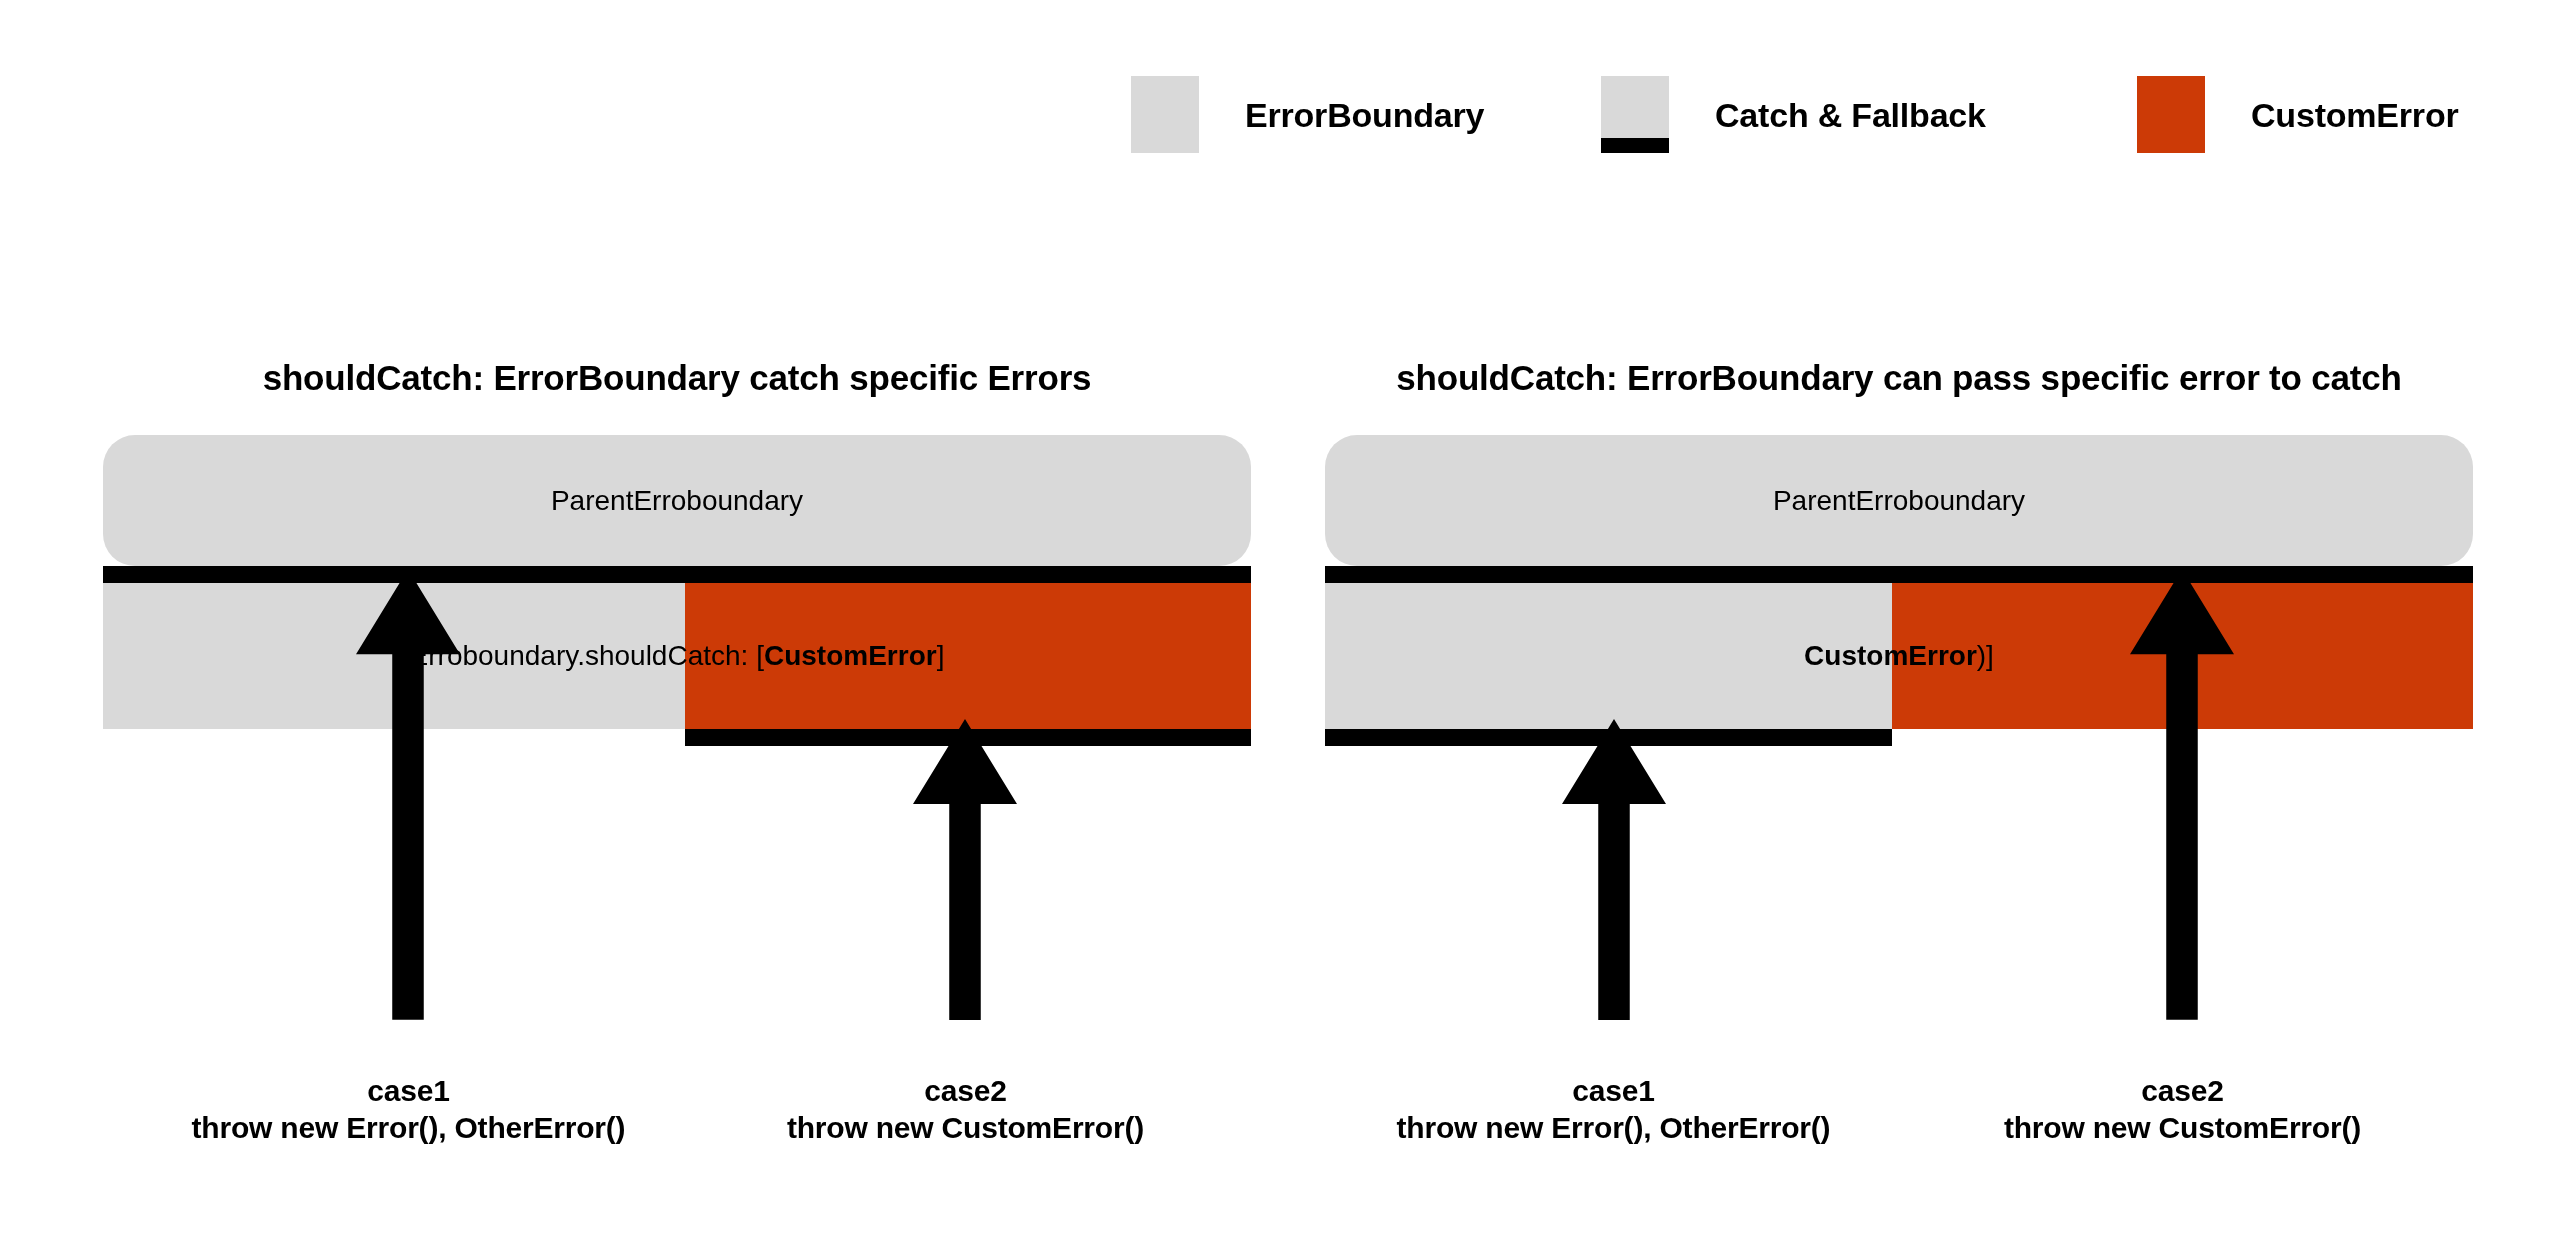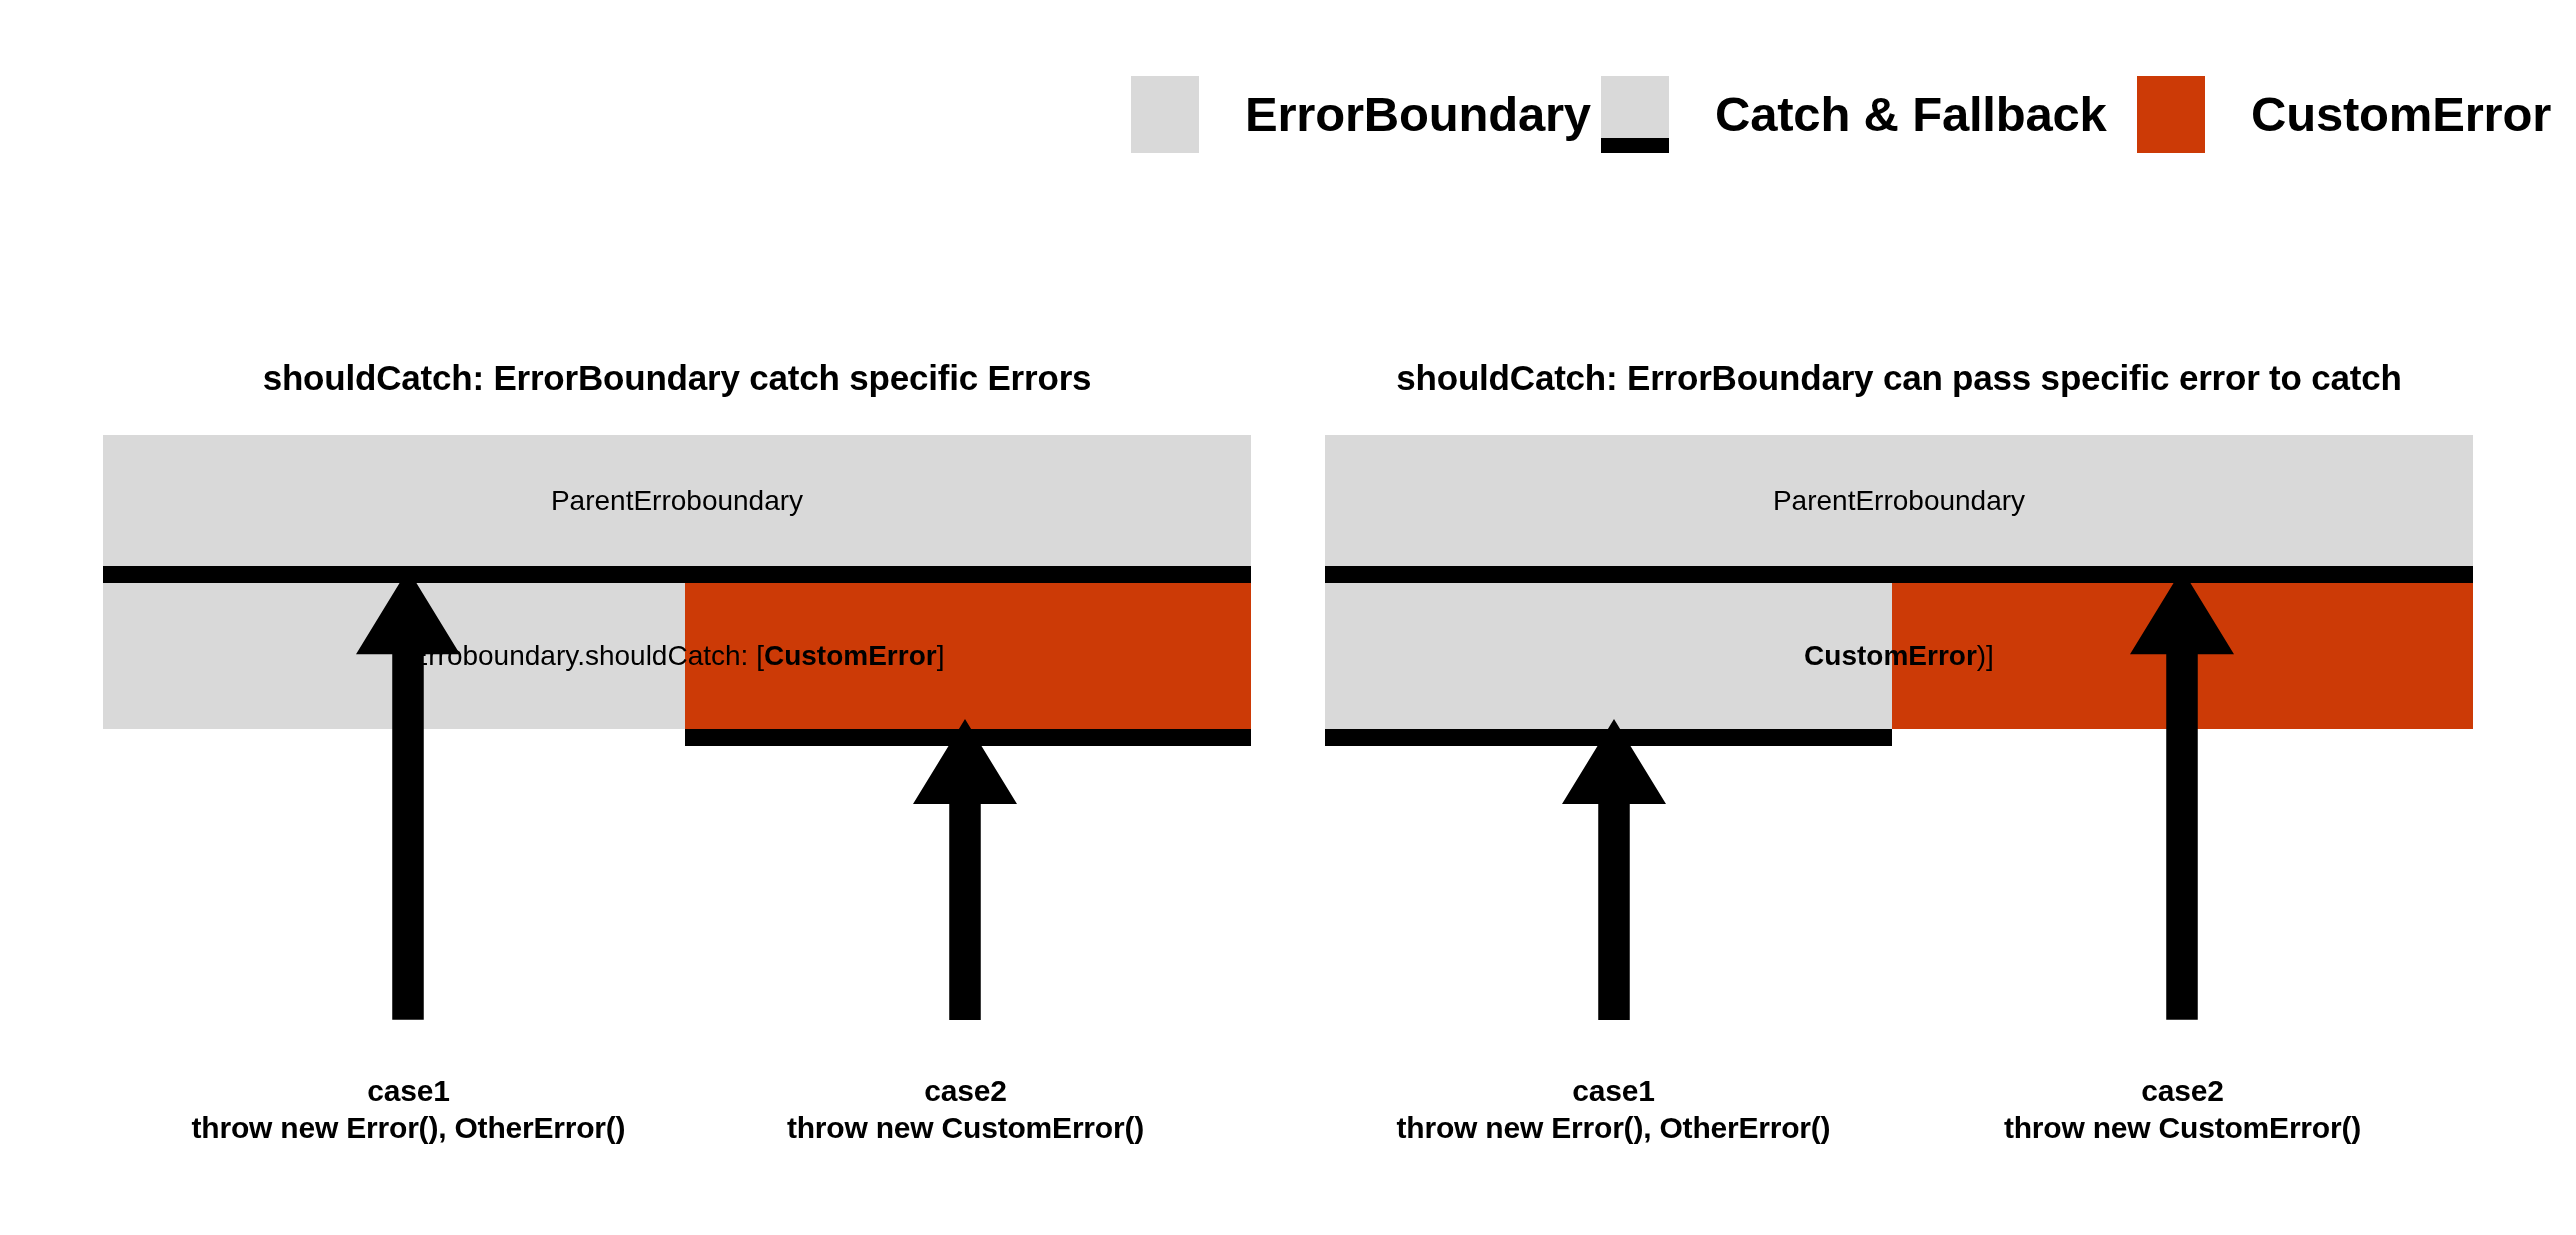--- a/index.html
+++ b/index.html
@@ -15,21 +15,21 @@
   #legend{position:absolute;left:0;top:0;width:2576px;height:205px;}
   .legend-item{position:absolute;display:flex;align-items:center;height:79px;}
   .legend-swatch{
     width:68px;height:77px;flex:0 0 68px;background:#d9d9d9;position:relative;
   }
   .legend-swatch.orange{background:#cc3a06;}
   .legend-swatch .swatch-rule{
     position:absolute;left:0;right:0;bottom:0;height:15px;background:#000000;
   }
   .legend-label{
-    margin-left:46px;font-size:49px;font-weight:700;white-space:nowrap;
+    margin-left:46px;font-size:34px;font-weight:700;white-space:nowrap;
     letter-spacing:-0.2px;line-height:1;
   }
   #legend-errorboundary{left:1131px;top:75px;}
   #legend-catchfallback{left:1601px;top:75px;}
   #legend-customerror{left:2137px;top:75px;}
 
   
   .panel{position:absolute;top:0;}
   #panel-left{left:0;width:1325px;height:1236px;}
   #panel-right{left:1325px;width:1251px;height:1236px;}
@@ -42,21 +42,21 @@
   #title-right{left:0px;width:1148px;text-align:center;}
 
   
   .stack{position:absolute;top:435px;height:294px;}
   #stack-left{left:103px;width:1148px;}
   #stack-right{left:0px;width:1148px;}
 
   .row-parent{
     position:absolute;left:0;top:0;width:100%;height:131px;
     background:#d9d9d9;
-    display:flex;align-items:center;justify-content:center;
+    display:flex;align-items:center;justify-content:center;border-radius:32px;
   }
   .row-parent .row-text{font-size:28px;font-weight:400;line-height:1;}
 
   .rule-mid{
     position:absolute;left:0;top:131px;width:100%;height:17.3px;background:#000000;z-index:5;
   }
 
   .row-child{
     position:absolute;left:0;top:148px;width:100%;height:146px;
   }

